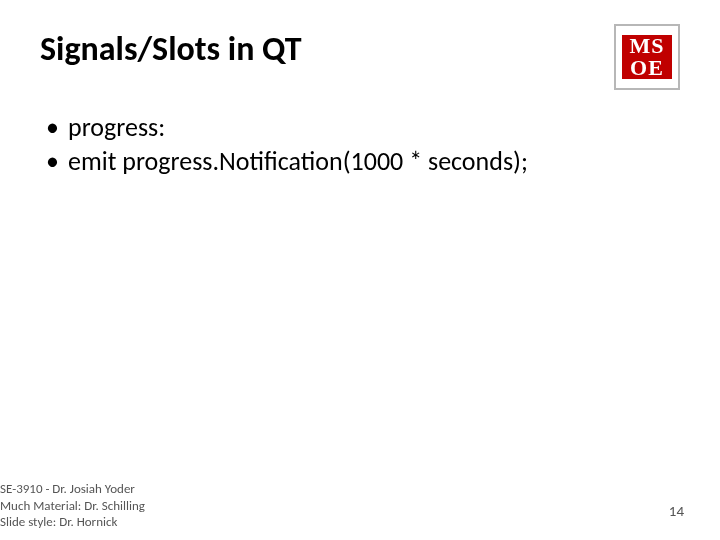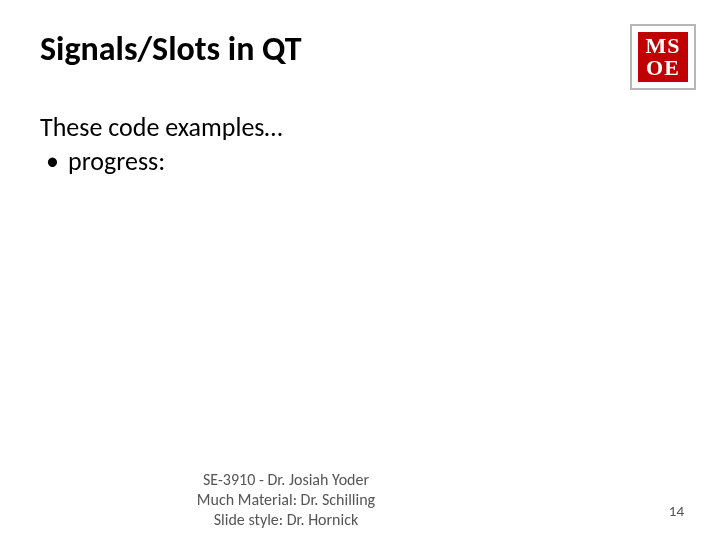--- a/index.html
+++ b/index.html
@@ -1,48 +1,48 @@
 <!DOCTYPE html>
 <html><head>
 <meta charset="utf-8">
 <style>
   * { margin:0; padding:0; box-sizing:border-box; }
   html,body { width:720px; height:540px; font-family:"Calibri","Segoe UI",Arial,sans-serif; background:#fff; color:#000; }
-  .slide { position:relative; width:720px; height:540px; padding:30px 24px 0 40px; }
+  .slide { position:relative; width:720px; height:540px; padding:30px 40px 0 40px; }
   .header { display:flex; justify-content:space-between; align-items:flex-start; }
   .title { font-size:34px; font-weight:700; line-height:1.1; }
   .logo { width:66px; height:66px; border:2px solid #b7b7b7; display:flex; flex-direction:column; align-items:center; justify-content:center; background:#fff; margin-top:-6px; }
-  .logo-inner { width:50px; height:50px; background:#c00000; color:#fff; font-family:Georgia,"Times New Roman",serif; font-weight:700; font-size:22px; line-height:22px; display:flex; flex-direction:column; align-items:center; justify-content:center; letter-spacing:1px; }
+  .logo-inner { width:50px; height:44px; background:#c00000; color:#fff; font-family:Georgia,"Times New Roman",serif; font-weight:700; font-size:22px; line-height:22px; display:flex; flex-direction:column; align-items:center; justify-content:center; letter-spacing:1px; }
   .body { margin-top:22px; font-size:26px; line-height:1.22; }
   .lvl1-plain { margin:0 0 2px 0; }
   .lvl1 { margin:2px 0 2px 0; padding-left:28px; position:relative; }
   .lvl1::before { content:"•"; position:absolute; left:6px; top:0; }
   .lvl2 { margin:4px 0 6px 0; padding-left:60px; position:relative; font-size:22px; }
   .lvl2::before { content:"•"; position:absolute; left:40px; top:0; }
   .moc { font-weight:700; }
-  .footer { position:absolute; bottom:10px; left:0; width:572px; text-align:center; font-size:16px; color:#555; line-height:1.25; }
+  .footer { position:absolute; bottom:10px; left:0; width:572px; text-align:left; font-size:13px; color:#555; line-height:1.25; }
   .pagenum { position:absolute; right:36px; bottom:20px; font-size:15px; color:#555; }
 </style>
 </head>
 <body>
 
 <div class="slide">
   <div class="header">
     <div class="title">Signals/Slots in QT</div>
     <div class="logo">
       <div class="logo-inner">
         <div>MS</div>
         <div>OE</div>
       </div>
     </div>
   </div>
 
   <div class="body">
-    <div class="lvl1-plain">These code examples…</div>
     <div class="lvl1">progress:</div>
+    <div class="lvl1">emit progress.Notification(1000 * seconds);</div>
   </div>
 
   <div class="footer">
     <div>SE-3910  -  Dr. Josiah Yoder</div>
     <div>Much Material: Dr. Schilling</div>
     <div>Slide style: Dr. Hornick</div>
   </div>
   <div class="pagenum">14</div>
 </div>
 

